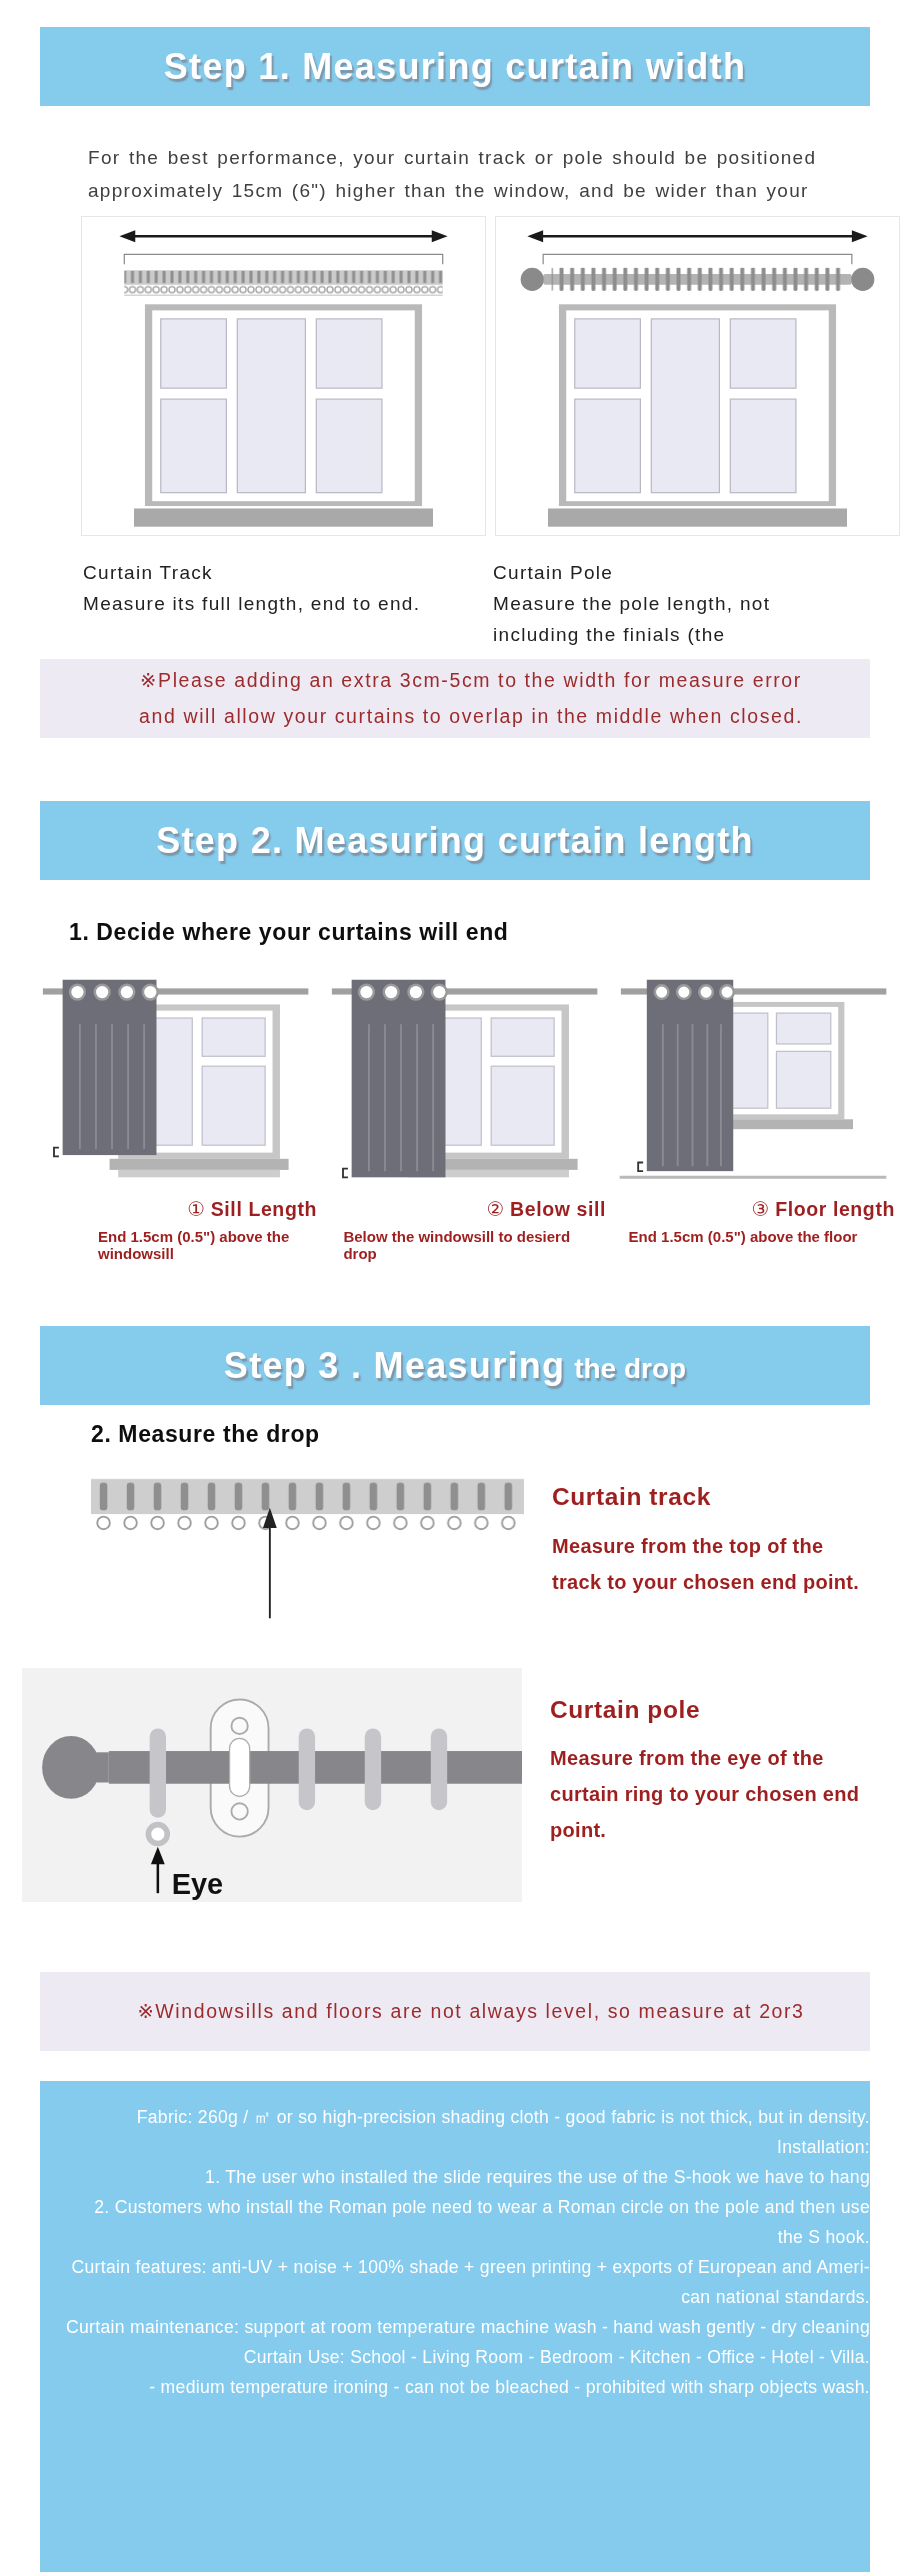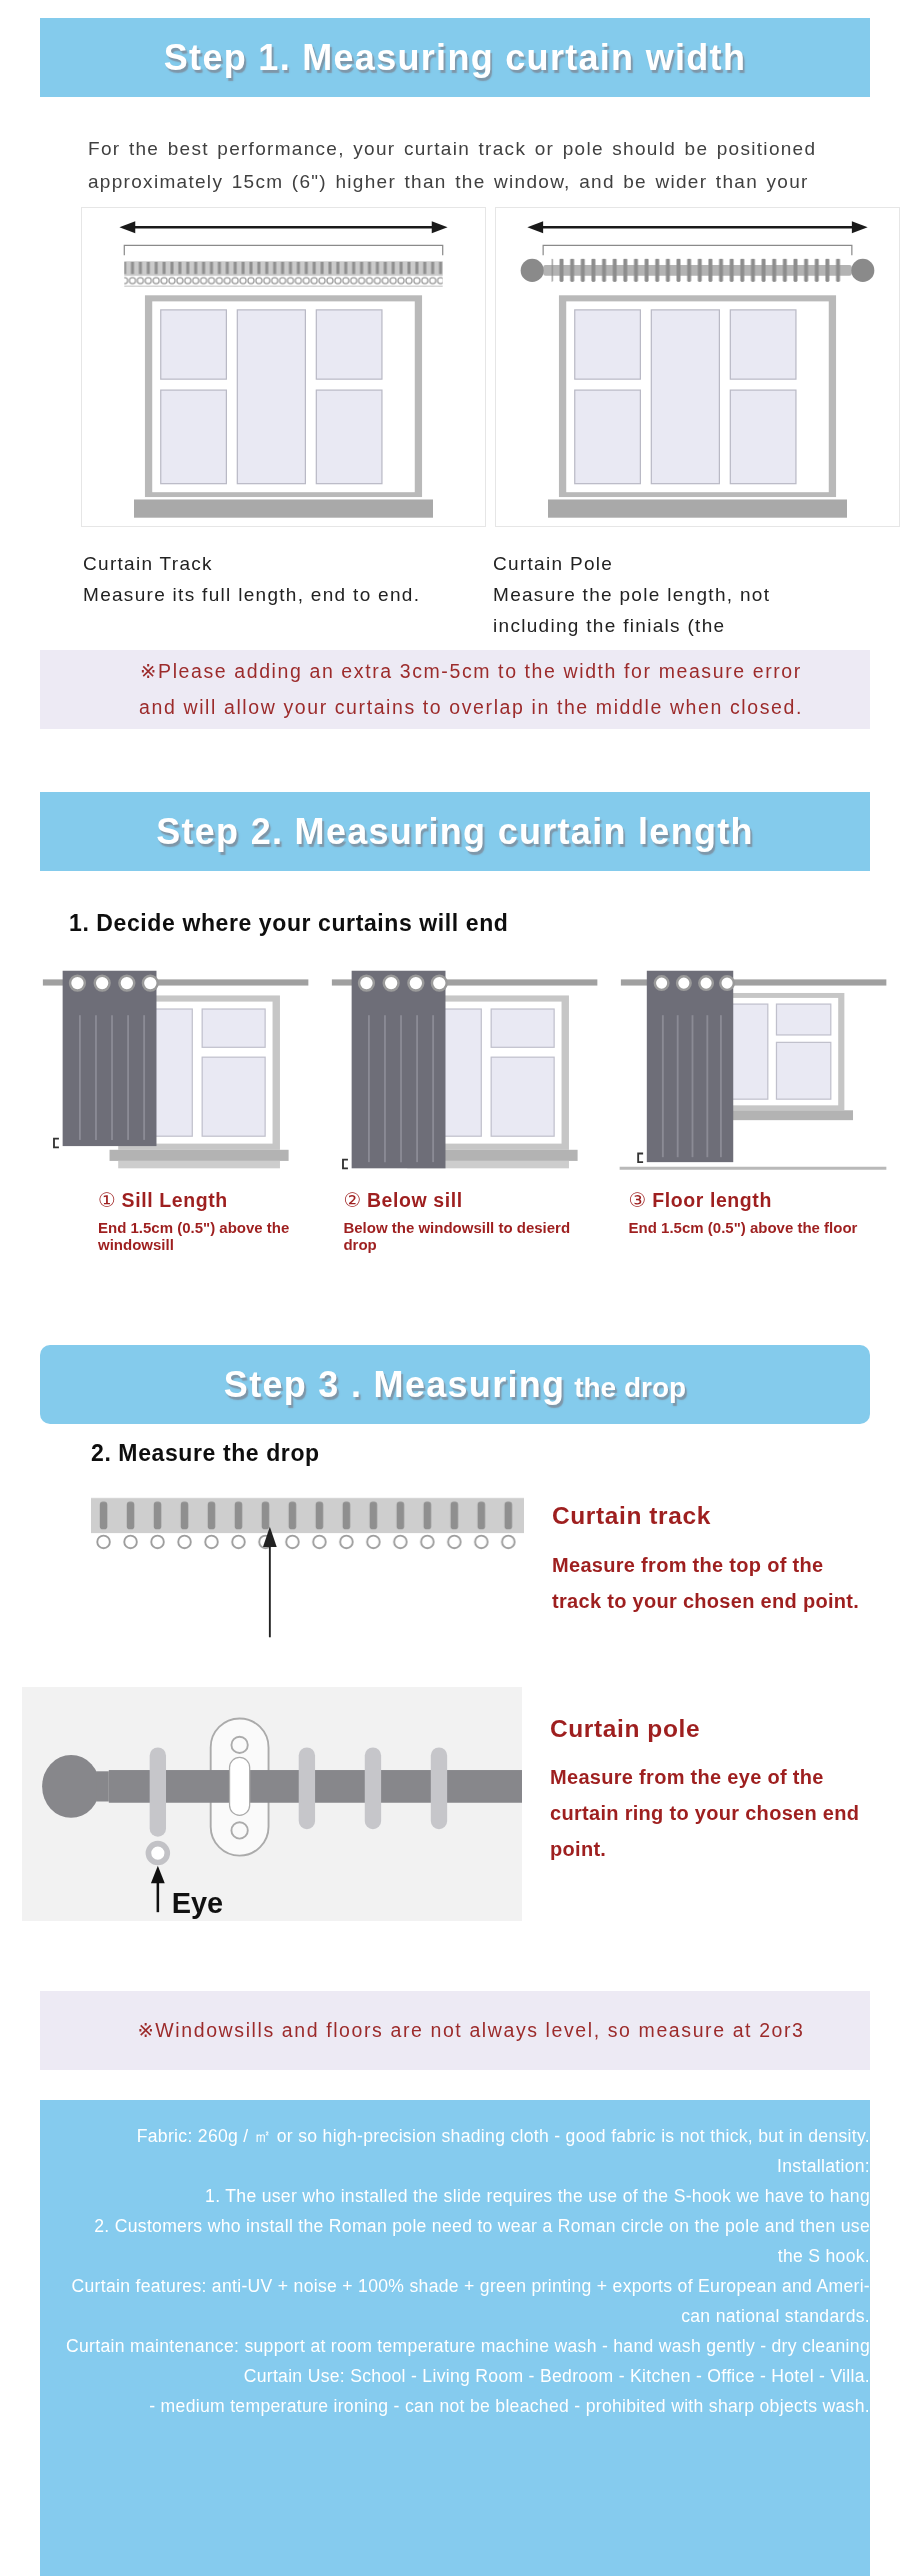--- a/index.html
+++ b/index.html
@@ -18,23 +18,23 @@
     background:#84CBEC;
     color:#ffffff;
     font-weight:bold;
     font-size:36px;
     letter-spacing:1.3px;
     text-align:center;
     line-height:79px;
     text-shadow:1.9px 2.5px 1.3px rgba(125,140,155,0.85);
     white-space:nowrap;
   }
-  .hdr1{margin-top:18px;}
+  .hdr1{margin-top:27px;}
   .hdr2{margin-top:63px;}
-  .hdr3{margin-top:92px;border-radius:10px;}
+  .hdr3{margin-top:64px;}
   .hdr-sub{font-size:28px;letter-spacing:0;margin-left:8.8px;}
   
   .intro{
     margin:35px 0 0 88px;
     font-size:19px;
     letter-spacing:1.3px;
     word-spacing:1.9px;
     line-height:33px;
     color:#404040;
     white-space:nowrap;
@@ -71,21 +71,21 @@
   .note2{margin-top:70px;}
   
   .subhead{font-weight:bold;font-size:23px;letter-spacing:0.6px;color:#0e0e0e;}
   .sub2{margin:39px 0 0 69px;}
   .sub3{margin:16px 0 0 91px;}
   
   .figrow2{display:flex;gap:5px;margin:26.4px 0 0 33px;}
   .fig2col{width:284px;}
   .fig2col svg{width:284px;height:218px;display:block;}
   .cap2{margin-top:6.3px;color:#9E1F1F;}
-  .cap2-head{font-size:19.5px;font-weight:bold;letter-spacing:0.6px;}
+  .cap2-head{font-size:19.5px;font-weight:bold;letter-spacing:0.6px;text-align:right;}
   .cap2-num{font-weight:normal;margin-right:5px;font-size:20px;}
   .cap2-desc{font-size:15px;font-weight:bold;margin-top:7.5px;}
   .ind1{padding-left:65px;}
   .ind2{padding-left:21.4px;}
   .ind3{padding-left:17.6px;}
   
   .track-row{display:flex;margin:26.4px 0 0 91px;}
   .track-fig svg{width:433px;height:146px;display:block;}
   .pole-row{display:flex;margin:47px 0 0 22px;}
   .pole-fig svg{width:500px;height:234px;display:block;}

